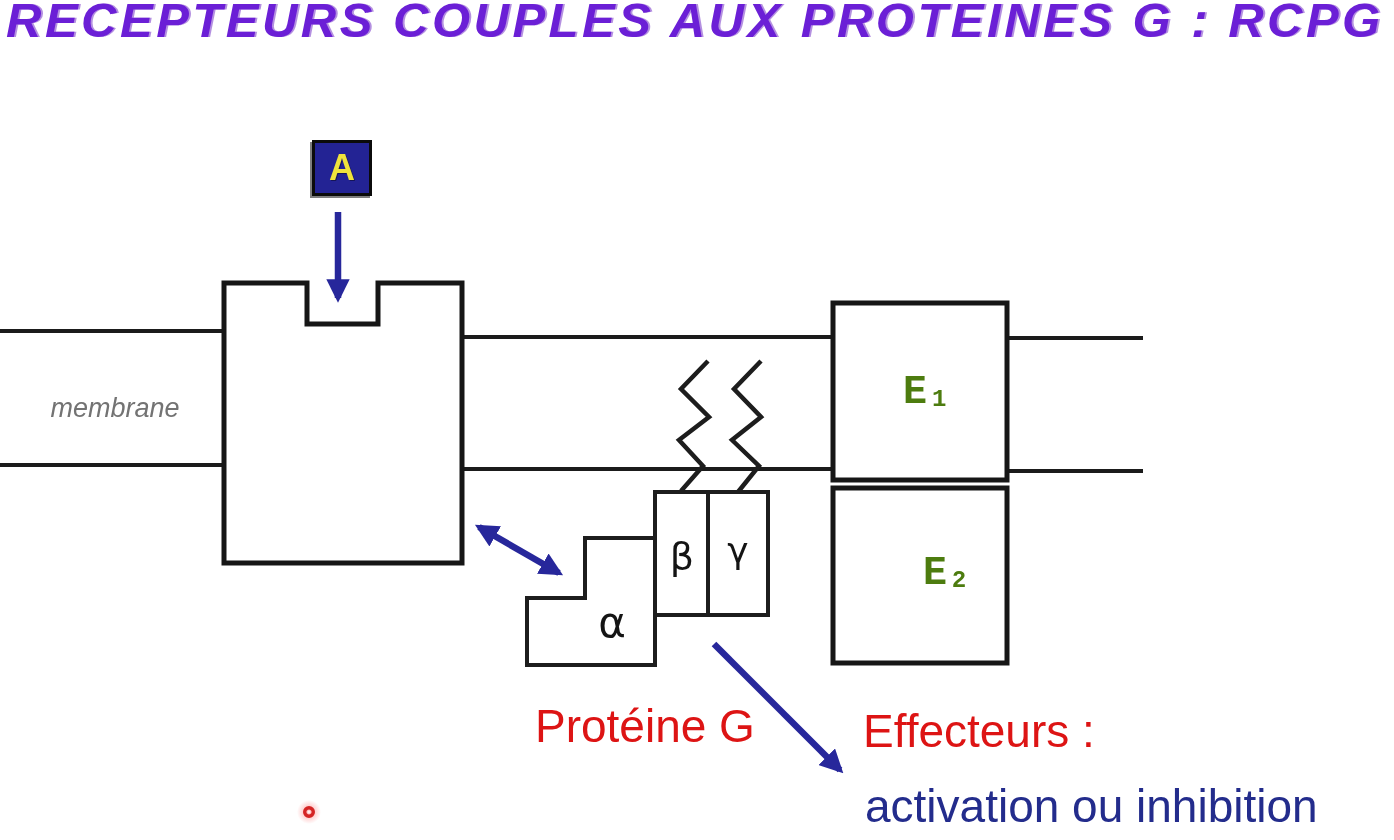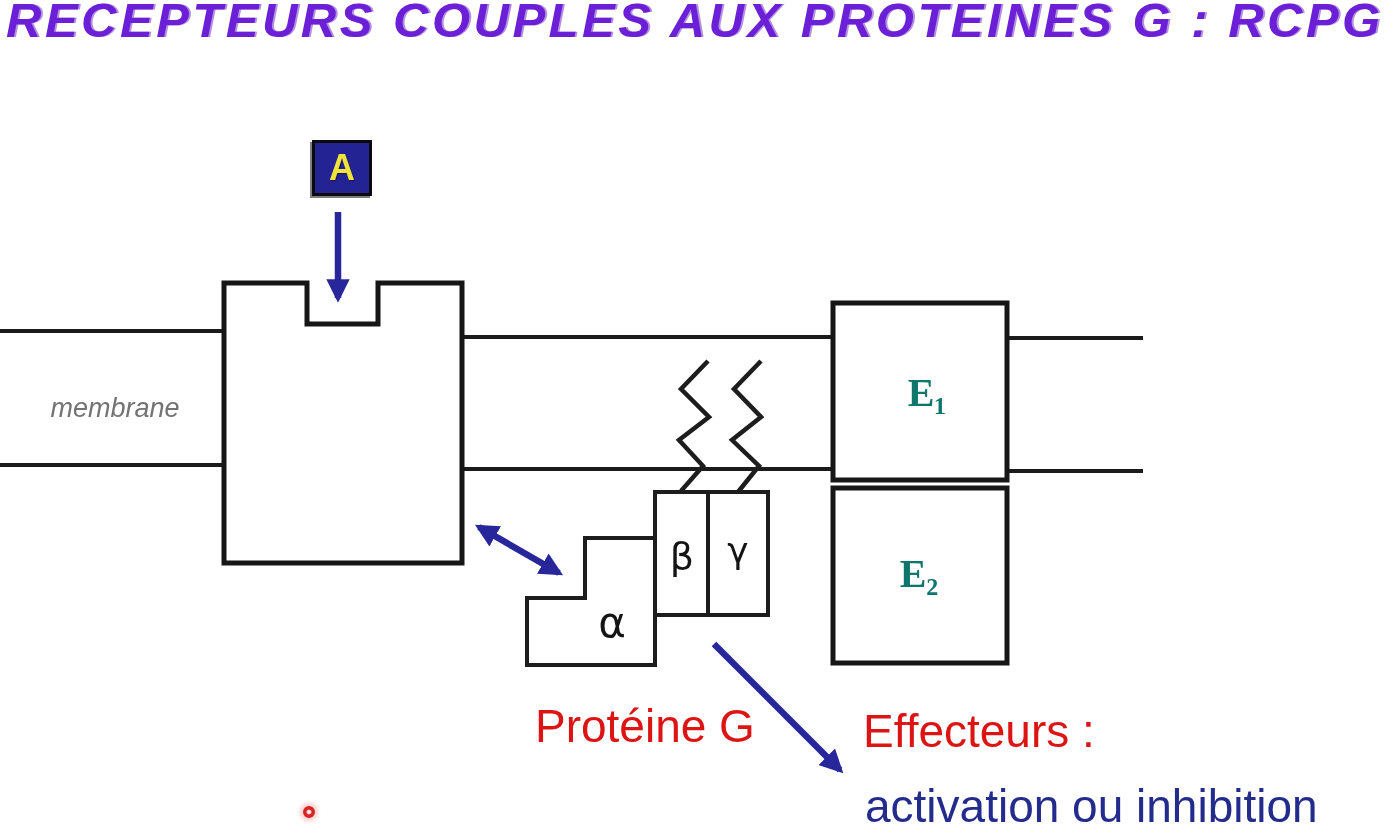--- a/index.html
+++ b/index.html
@@ -47,25 +47,25 @@
   }
   .receptor-label{
     left:345px;top:437px;
     font-size:46px;color:var(--red);
   }
   .greek{color:#141414;font-family:"DejaVu Sans", sans-serif;}
   .alpha-label{left:612px;top:623px;font-size:42px;}
   .beta-label{left:682px;top:556px;font-size:38px;}
   .gamma-label{left:738px;top:551px;font-size:36px;}
   .e-label{
-    color:#0f766e;font-weight:700;font-size:40px;
-    font-family:Liberation Serif, serif;
+    color:#4d7c0f;font-weight:700;font-size:40px;
+    font-family:Liberation Mono, monospace;
   }
   .e1-label{left:927px;top:393px;}
-  .e2-label{left:919px;top:574px;}
+  .e2-label{left:947px;top:574px;}
   .gprotein-caption{left:535px;top:703px;font-size:46px;color:var(--red);}
   .effectors-heading{left:863px;top:708px;font-size:46px;color:var(--red);}
   .effectors-subheading{left:865px;top:783px;font-size:46px;color:var(--navy-text);}
 
   .ligand-box{
     position:absolute;left:312px;top:140px;width:54px;height:50px;
     background:var(--ligand-box-blue);
     border:3px solid #0b0b0b;
     display:flex;align-items:center;justify-content:center;
     box-shadow:-2px 2px 0 rgba(20,20,20,0.55);

